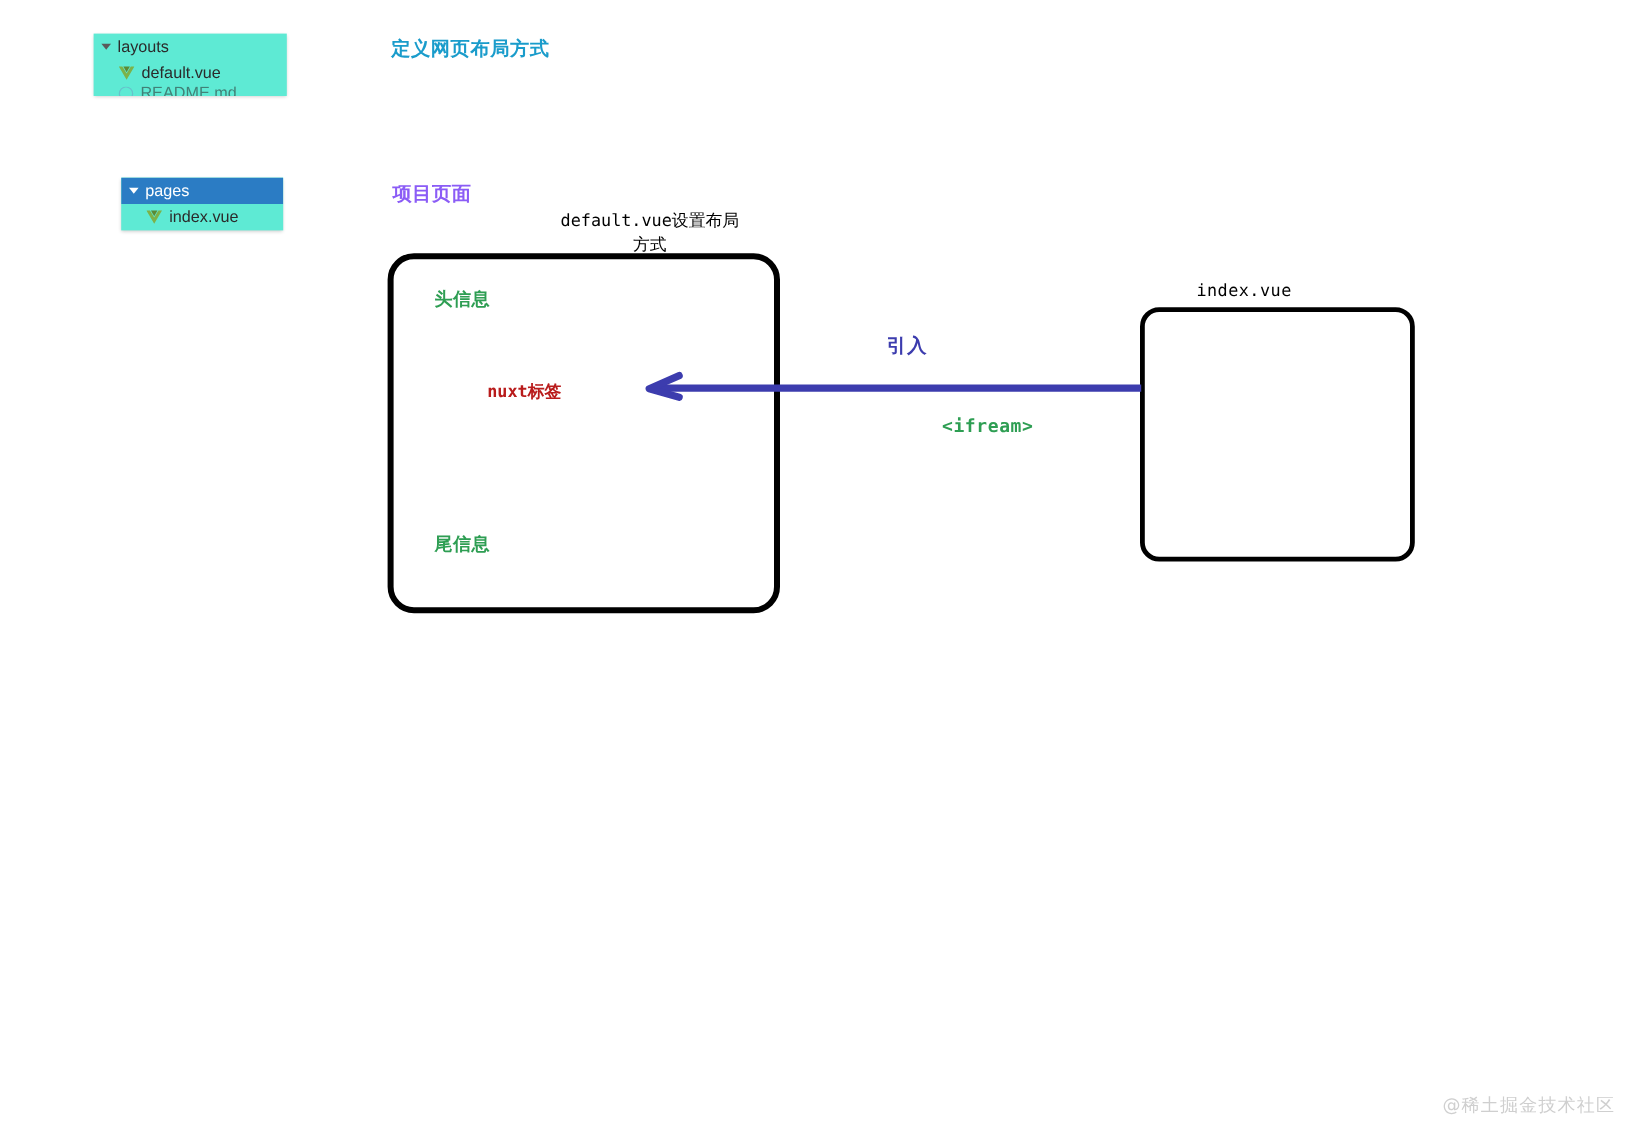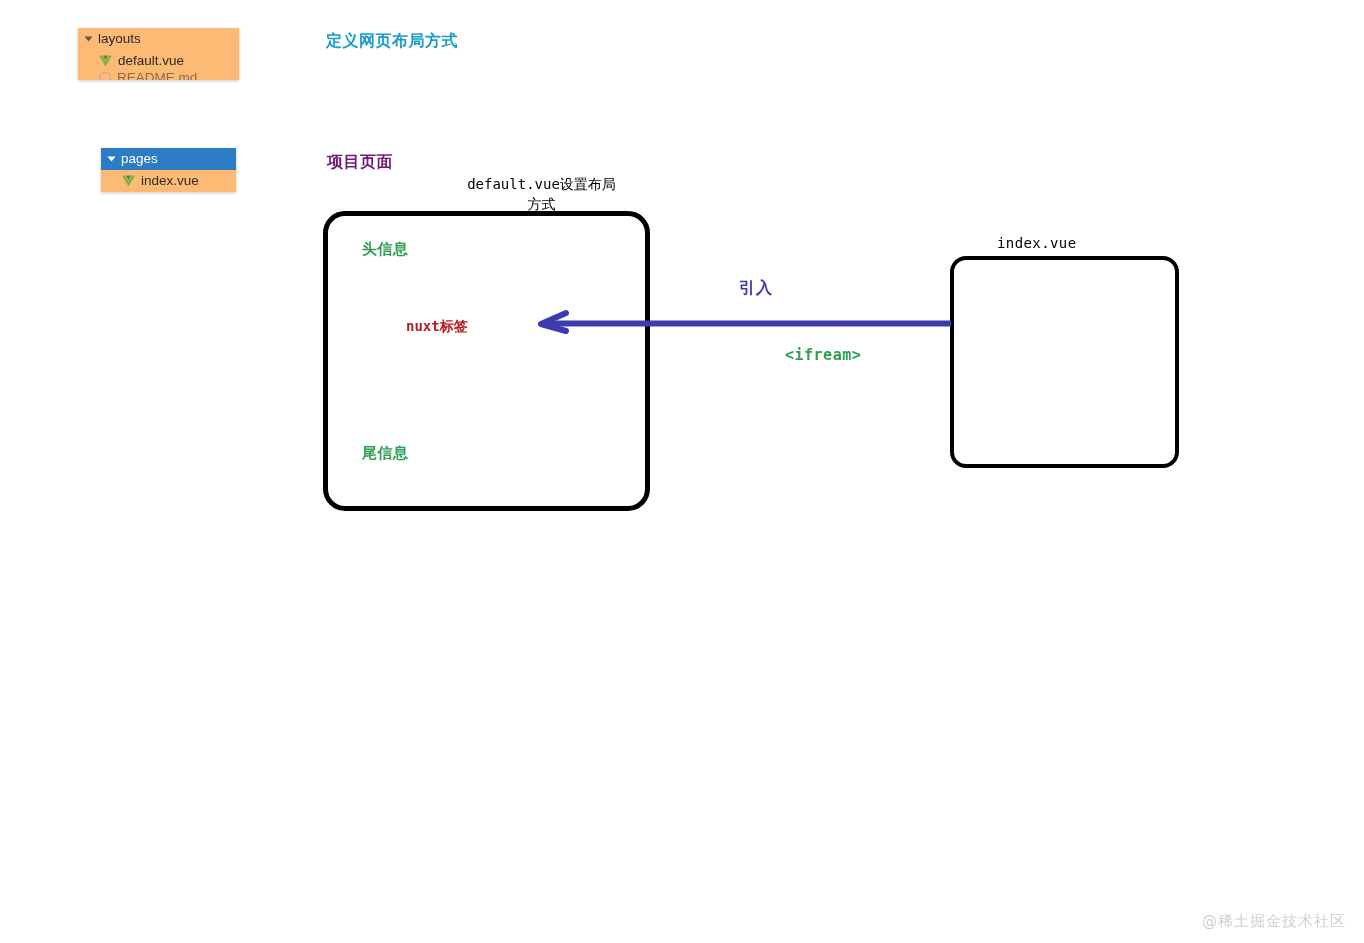--- a/index.html
+++ b/index.html
@@ -13,21 +13,21 @@
     height: 943px;
     position: relative;
     overflow: hidden;
     font-family: "Liberation Sans", sans-serif;
     -webkit-font-smoothing: antialiased;
   }
 
   
   .tree-panel {
     position: absolute;
-    background: #fdba74;
+    background: #5eead4;
     box-shadow: 0 1px 3px rgba(0,0,0,0.22);
     font-family: "Liberation Sans", sans-serif;
     font-size: 13.5px;
     color: #2b2b2b;
     user-select: none;
   }
   .tree-panel-layouts {
     left: 78px;
     top: 28px;
     width: 161px;
@@ -97,21 +97,21 @@
     letter-spacing: 0.5px;
     white-space: nowrap;
   }
   .heading-green {
     position: absolute;
     left: 327px;
     top: 152px;
     font-family: "DejaVu Sans", "Liberation Sans", sans-serif;
     font-size: 16px;
     font-weight: bold;
-    color: #701a75;
+    color: #8b5cf6;
     letter-spacing: 0.5px;
     white-space: nowrap;
   }
 
   
   .caption-mono {
     position: absolute;
     font-family: "DejaVu Sans Mono", "Liberation Mono", monospace;
     font-size: 14px;
     color: #000000;

